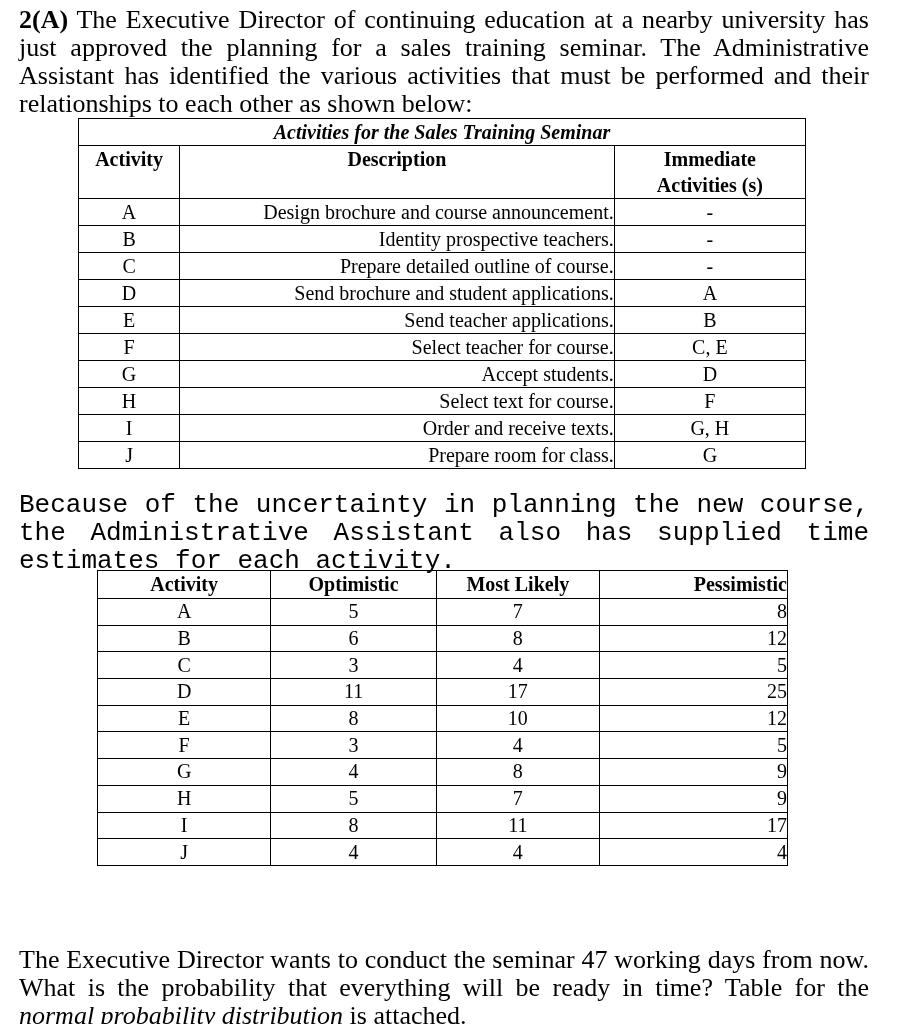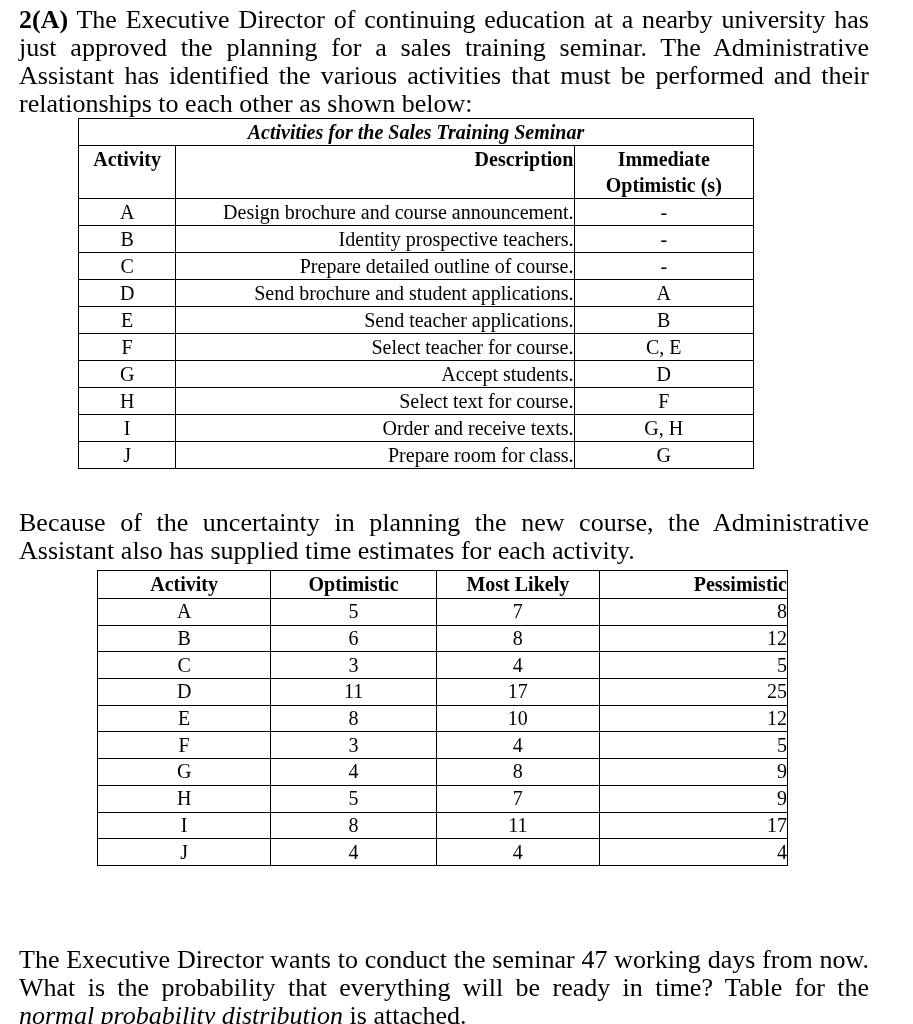--- a/index.html
+++ b/index.html
@@ -7,30 +7,30 @@
       width: 913px; height: 1024px; position: relative; overflow: hidden;
       font-family: "Liberation Serif", "DejaVu Serif", serif;
       color: #000000;
     }
     .para {
       position: absolute; left: 19px; width: 850px;
       font-size: 26px; line-height: 28px; text-align: justify;
       text-align-last: left;
     }
     #intro { top: 6px; }
-    #middle { top: 509px; }
+    #middle { top: 491px; font-family: Liberation Mono, monospace; }
     #closing { top: 918px; margin-top: 28px; }
     .bold { font-weight: bold; }
     .ital { font-style: italic; }
 
     table { border-collapse: collapse; position: absolute; }
     td, th { border: 1.3px solid #000; padding: 0; font-size: 20px; line-height: 26px; }
 
     
-    #t1 { left: 78px; top: 118px; width: 676px; }
+    #t1 { left: 78px; top: 118px; width: 728px; }
     #t1 .c-act { width: 101px; text-align: center; }
     #t1 .c-desc { width: 432px; text-align: right; padding-left: 10px; }
     #t1 .c-pred { width: 193px; text-align: center; }
     #t1 th { font-weight: bold; }
     #t1 .title-row th { font-style: italic; text-align: center; height: 26px; line-height: 26px; border-bottom: 1.3px solid #000; }
     #t1 .head-row th { vertical-align: top; height: 52px; line-height: 26px; }
     #t1 td { height: 26px; line-height: 26px; }
 
     
     #t2 { left: 97px; top: 570px; width: 691px; }
@@ -45,22 +45,22 @@
 
 <div class="para" id="intro"><span class="bold">2(A)</span><span> The Executive Director of continuing education at a nearby university has just approved the planning for a sales training seminar. The Administrative Assistant has identified the various activities that must be performed and their relationships to each other as shown below:</span></div>
 
 <table id="t1">
   <tbody>
       <tr class="title-row">
     <th colspan="3">Activities for the Sales Training Seminar</th>
   </tr>
   <tr class="head-row">
     <th class="c-act">Activity</th>
-    <th class="c-desc" style="padding-left:0">Description</th>
-    <th class="c-pred"><span>Immediate</span><br><span>Optimistic (s)</span></th>
+    <th class="c-desc" style="text-align:center;padding-left:0">Description</th>
+    <th class="c-pred"><span>Immediate</span><br><span>Activities (s)</span></th>
   </tr>
   <tr>
         <td class="c-act">A</td>
         <td class="c-desc">Design brochure and course announcement.</td>
         <td class="c-pred">-</td>
       </tr>
   <tr>
         <td class="c-act">B</td>
         <td class="c-desc">Identity prospective teachers.</td>
         <td class="c-pred">-</td>

